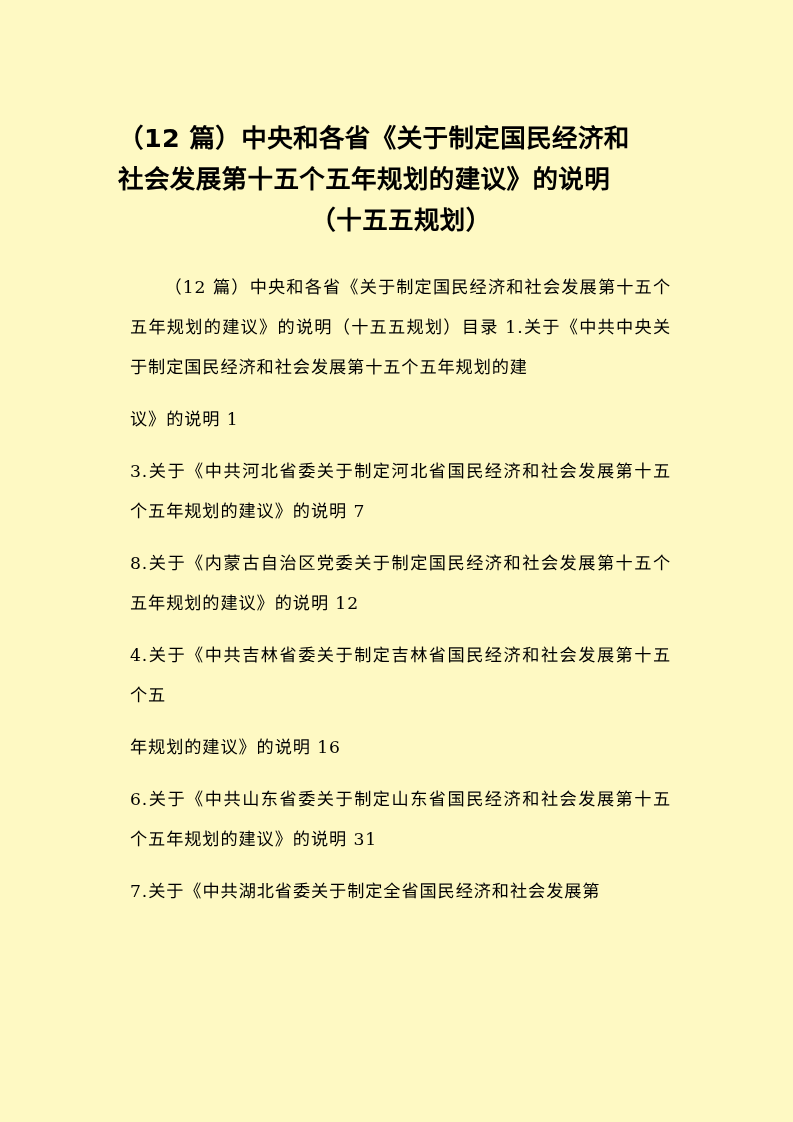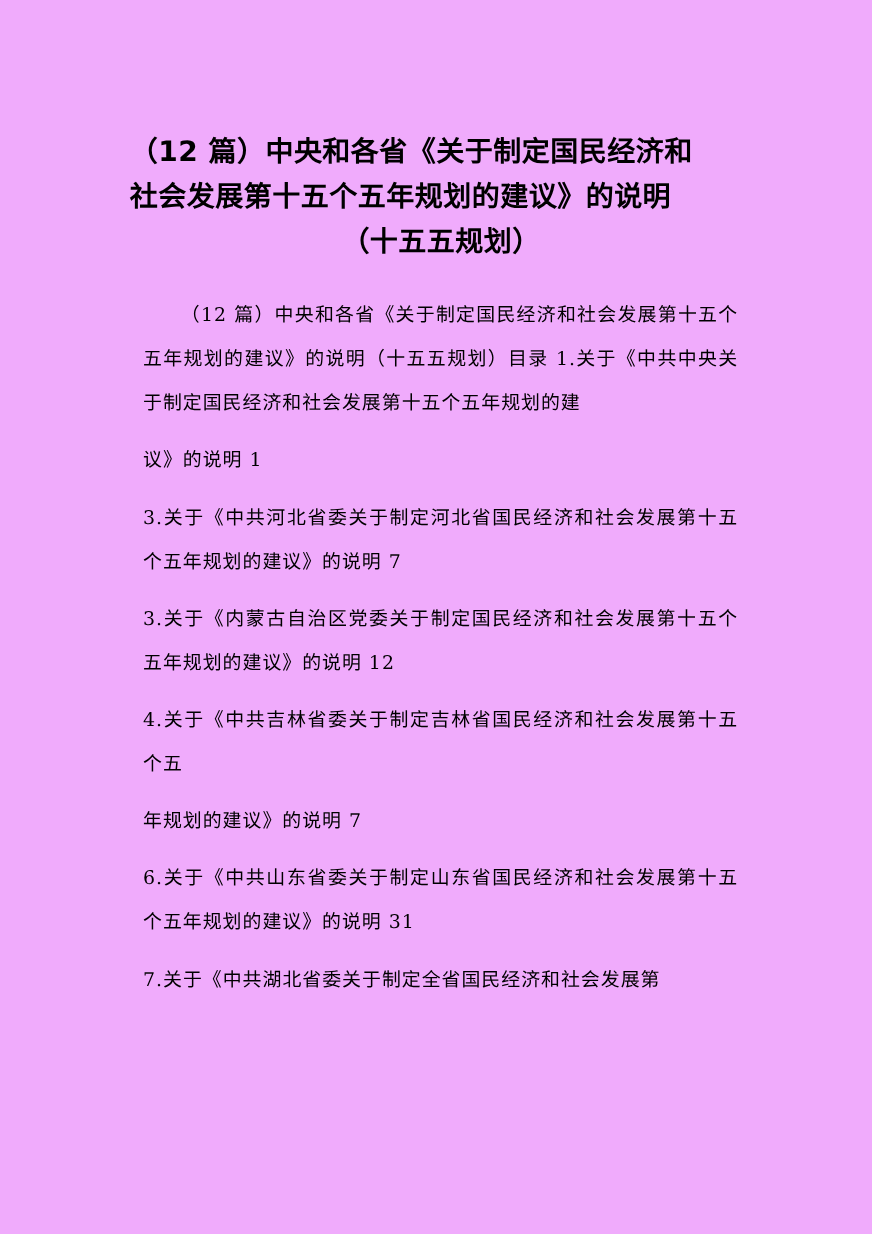--- a/index.html
+++ b/index.html
@@ -14,21 +14,21 @@
     font-family: "Liberation Serif", "DejaVu Serif", serif;
     color: #000000;
     overflow: hidden;
   }
   .page {
     position: relative;
     width: 793px;
     height: 1122px;
     box-sizing: border-box;
     padding: 118px 110px 0 118px;
-    background: #f0abfc;
+    background: #fef9c3;
   }
   .doc-title {
     font-family: "DejaVu Sans", "Liberation Sans", sans-serif;
     font-weight: bold;
     font-size: 25.5px;
     line-height: 41px;
     letter-spacing: 0.4px;
     text-align: left;
     margin: 0 0 26px 0;
     color: #000000;
@@ -69,20 +69,20 @@
   <h1 class="doc-title">
     <span class="line">（12 篇）中央和各省《关于制定国民经济和</span>
     <span class="line">社会发展第十五个五年规划的建议》的说明</span>
     <span class="line indent-center">（十五五规划）</span>
   </h1>
 
   <div class="body-block">
     <p class="para first">（12 篇）中央和各省《关于制定国民经济和社会发展第十五个五年规划的建议》的说明（十五五规划）目录 1.关于《中共中央关于制定国民经济和社会发展第十五个五年规划的建</p>
     <p class="para">议》的说明 1</p>
     <p class="para">3.关于《中共河北省委关于制定河北省国民经济和社会发展第十五个五年规划的建议》的说明 7</p>
-    <p class="para">3.关于《内蒙古自治区党委关于制定国民经济和社会发展第十五个五年规划的建议》的说明 12</p>
+    <p class="para">8.关于《内蒙古自治区党委关于制定国民经济和社会发展第十五个五年规划的建议》的说明 12</p>
     <p class="para">4.关于《中共吉林省委关于制定吉林省国民经济和社会发展第十五个五</p>
-    <p class="para">年规划的建议》的说明 7</p>
+    <p class="para">年规划的建议》的说明 16</p>
     <p class="para">6.关于《中共山东省委关于制定山东省国民经济和社会发展第十五个五年规划的建议》的说明 31</p>
     <p class="para">7.关于《中共湖北省委关于制定全省国民经济和社会发展第</p>
   </div>
 
 </div>
 
 </body></html>

